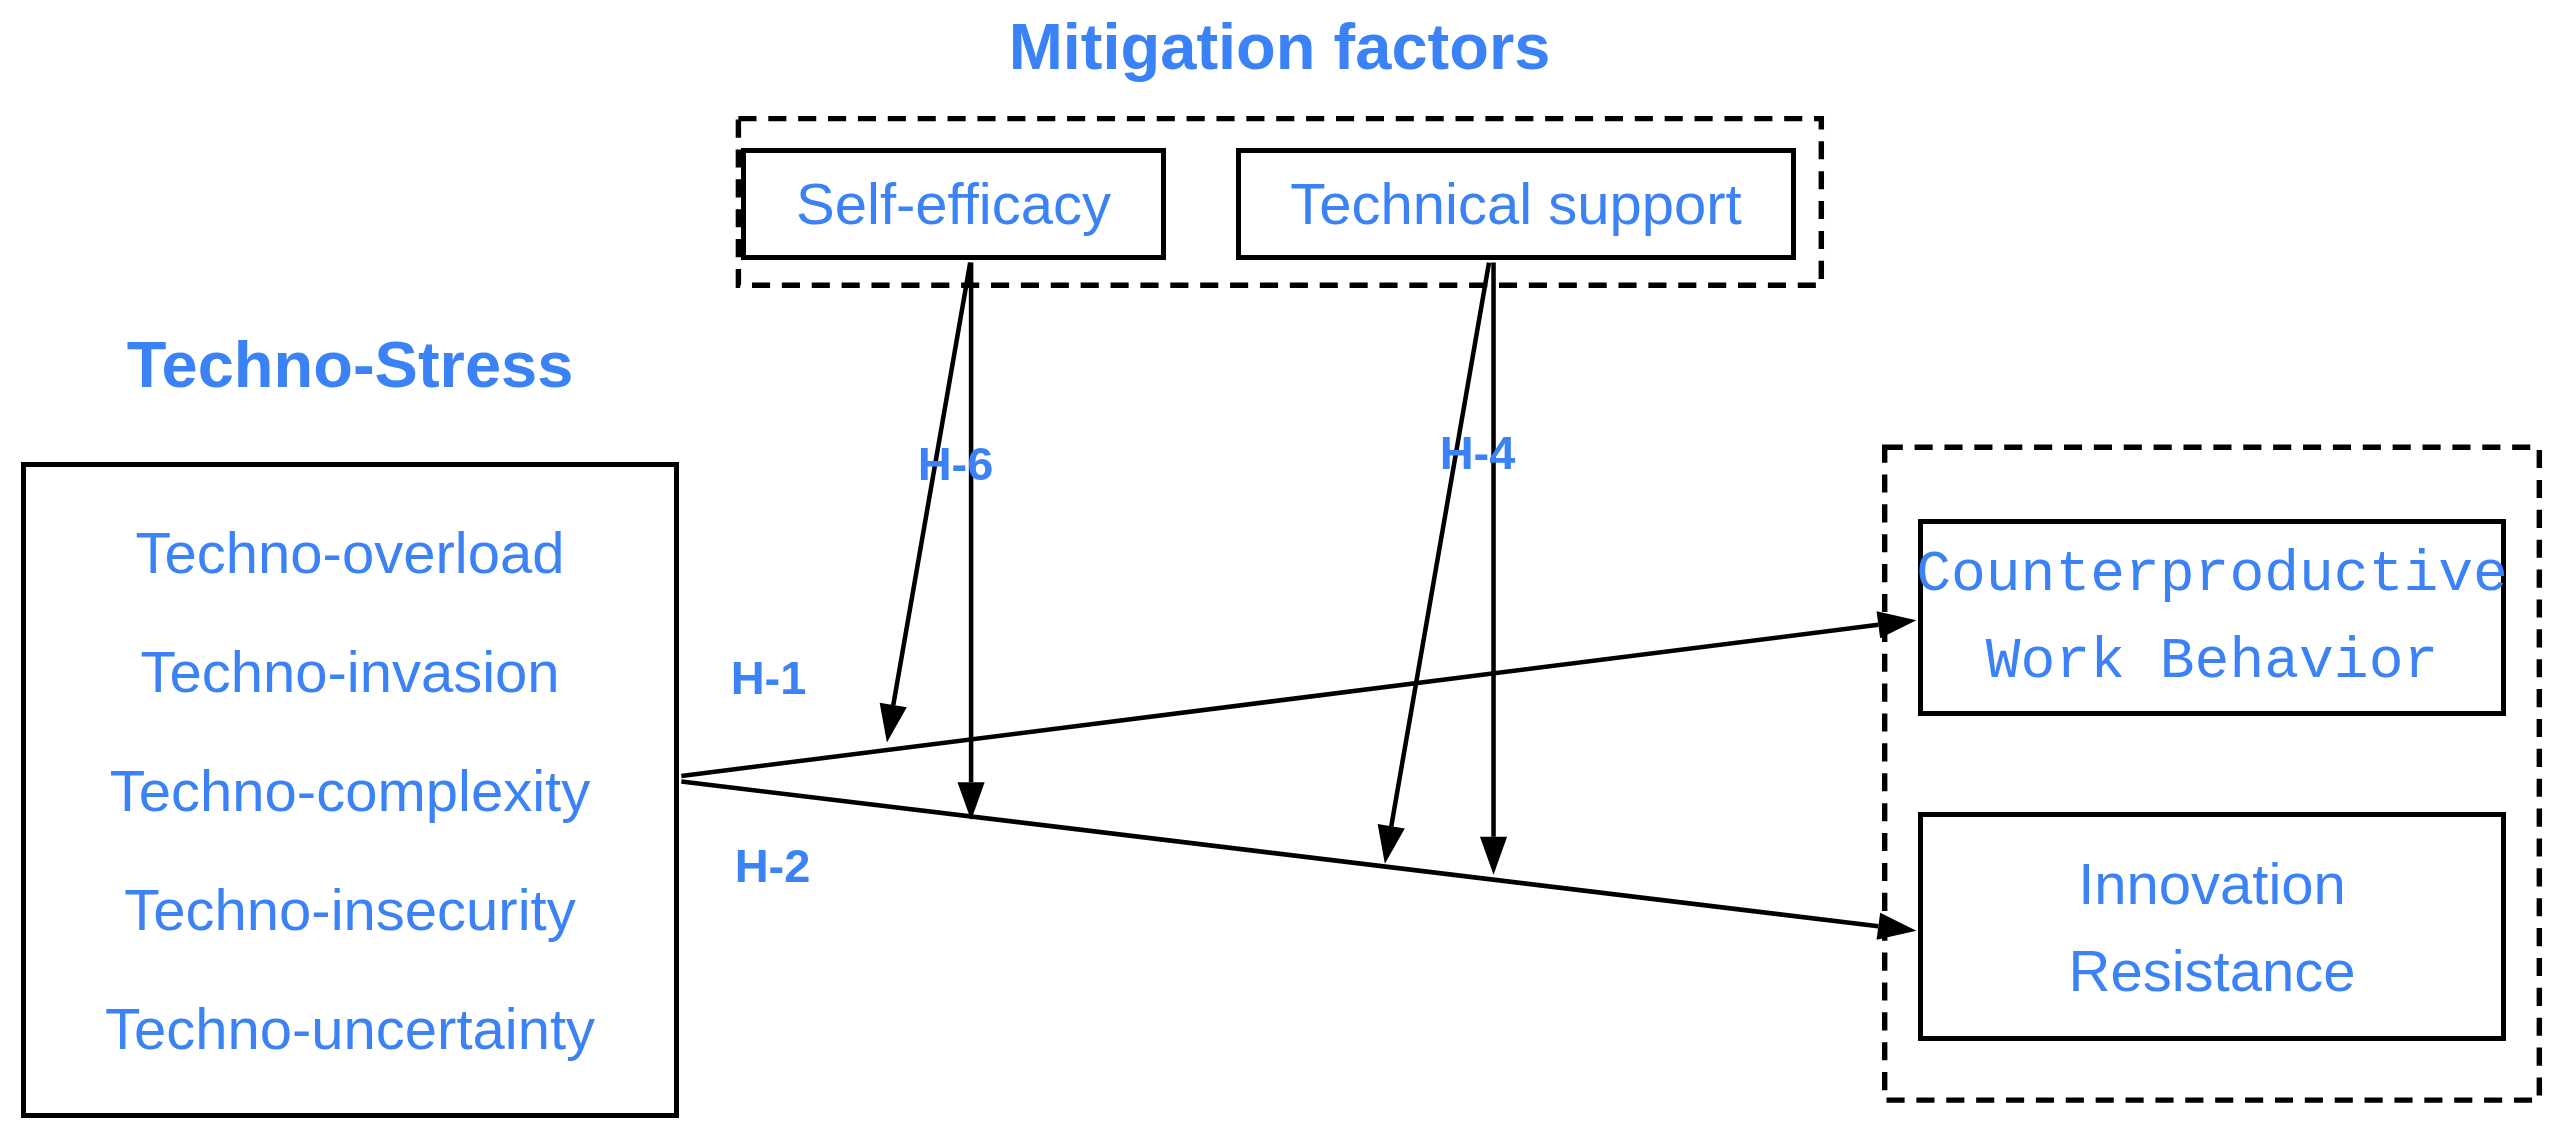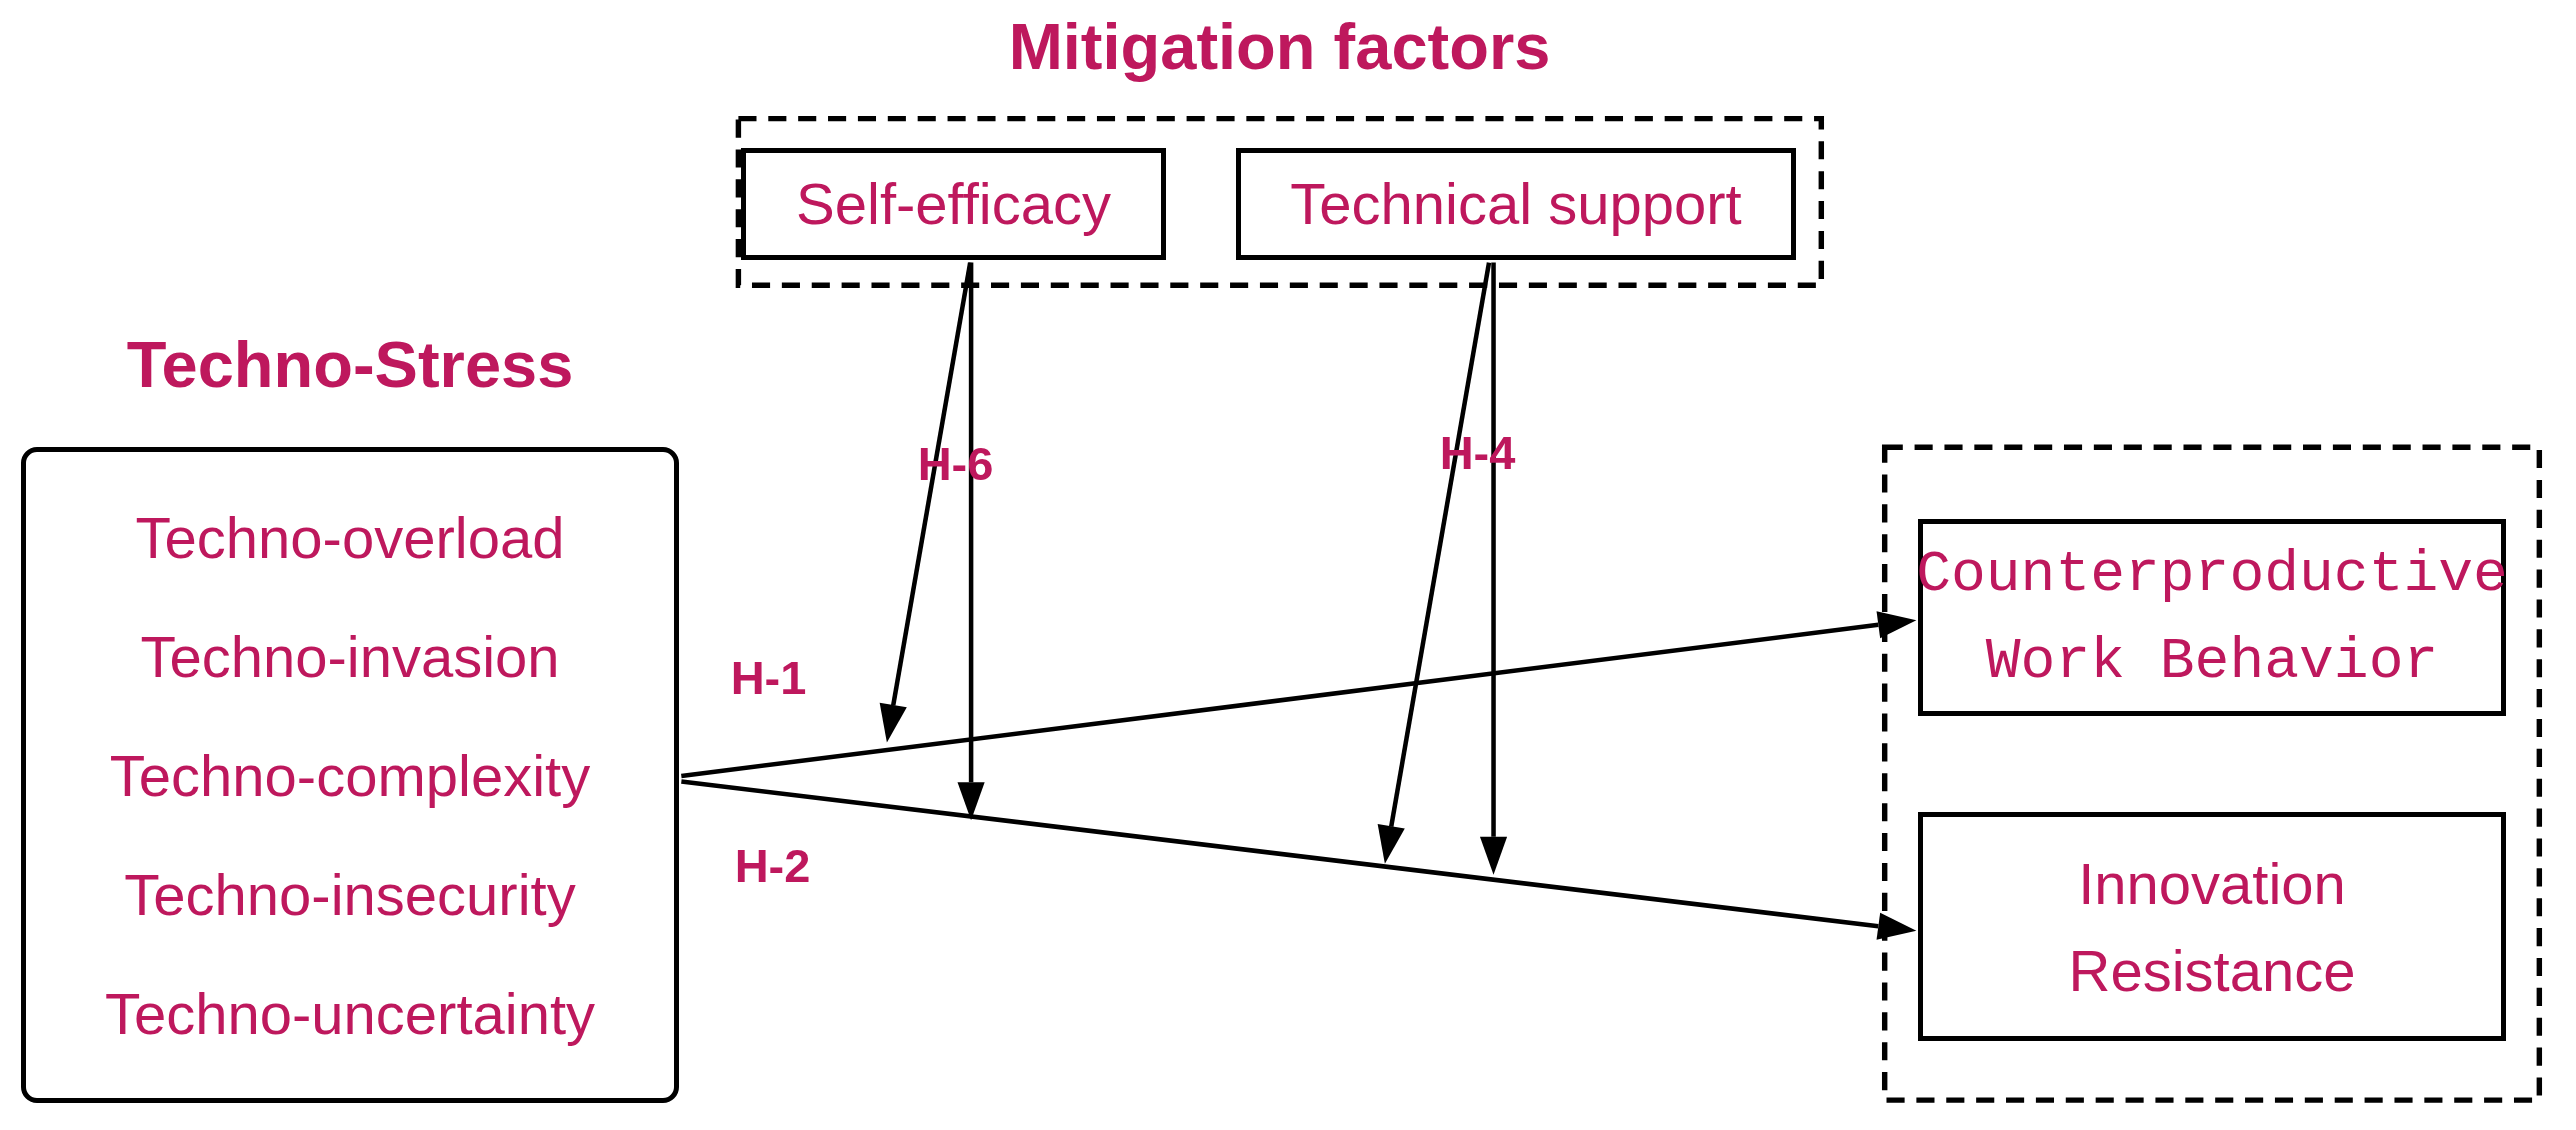--- a/index.html
+++ b/index.html
@@ -1,21 +1,21 @@
 <!DOCTYPE html>
 <html style="font-size:14.5px"><head>
 <meta charset="utf-8">
 <style>
   html,body{margin:0;padding:0;background:#ffffff;}
   .stage{
     position:relative;
     width:2576px;height:1130px;
     background:#ffffff;
     font-family:"Liberation Sans", sans-serif;
-    color:#be185d;
+    color:#3b82f6;
     overflow:hidden;
   }
   .abs{position:absolute;box-sizing:border-box;}
   svg.layer{position:absolute;left:0;top:0;width:2576px;height:1130px;}
   .group-title{
     font-weight:bold;
     font-size:65px;
     line-height:1;
     text-align:center;
     white-space:nowrap;
@@ -100,21 +100,21 @@
 
 
   <div class="abs node" style="left:741px;top:148px;width:425px;height:112px;">
     <span>Self-efficacy</span>
   </div>
 
   <div class="abs node" style="left:1236px;top:148px;width:560px;height:112px;">
     <span>Technical support</span>
   </div>
 
-  <div class="abs list-box" style="left:21px;top:447px;width:658px;height:656px;border-radius:16px;">
+  <div class="abs list-box" style="left:21px;top:462px;width:658px;height:656px;">
     <div class="list-item">Techno-overload</div>
     <div class="list-item">Techno-invasion</div>
     <div class="list-item">Techno-complexity</div>
     <div class="list-item">Techno-insecurity</div>
     <div class="list-item">Techno-uncertainty</div>
   </div>
 
   <div class="abs node" style="left:1918px;top:519px;width:588px;height:197px;line-height:1.5;font-family:Liberation Mono, monospace;">
     <span>Counterproductive
 Work Behavior</span>

